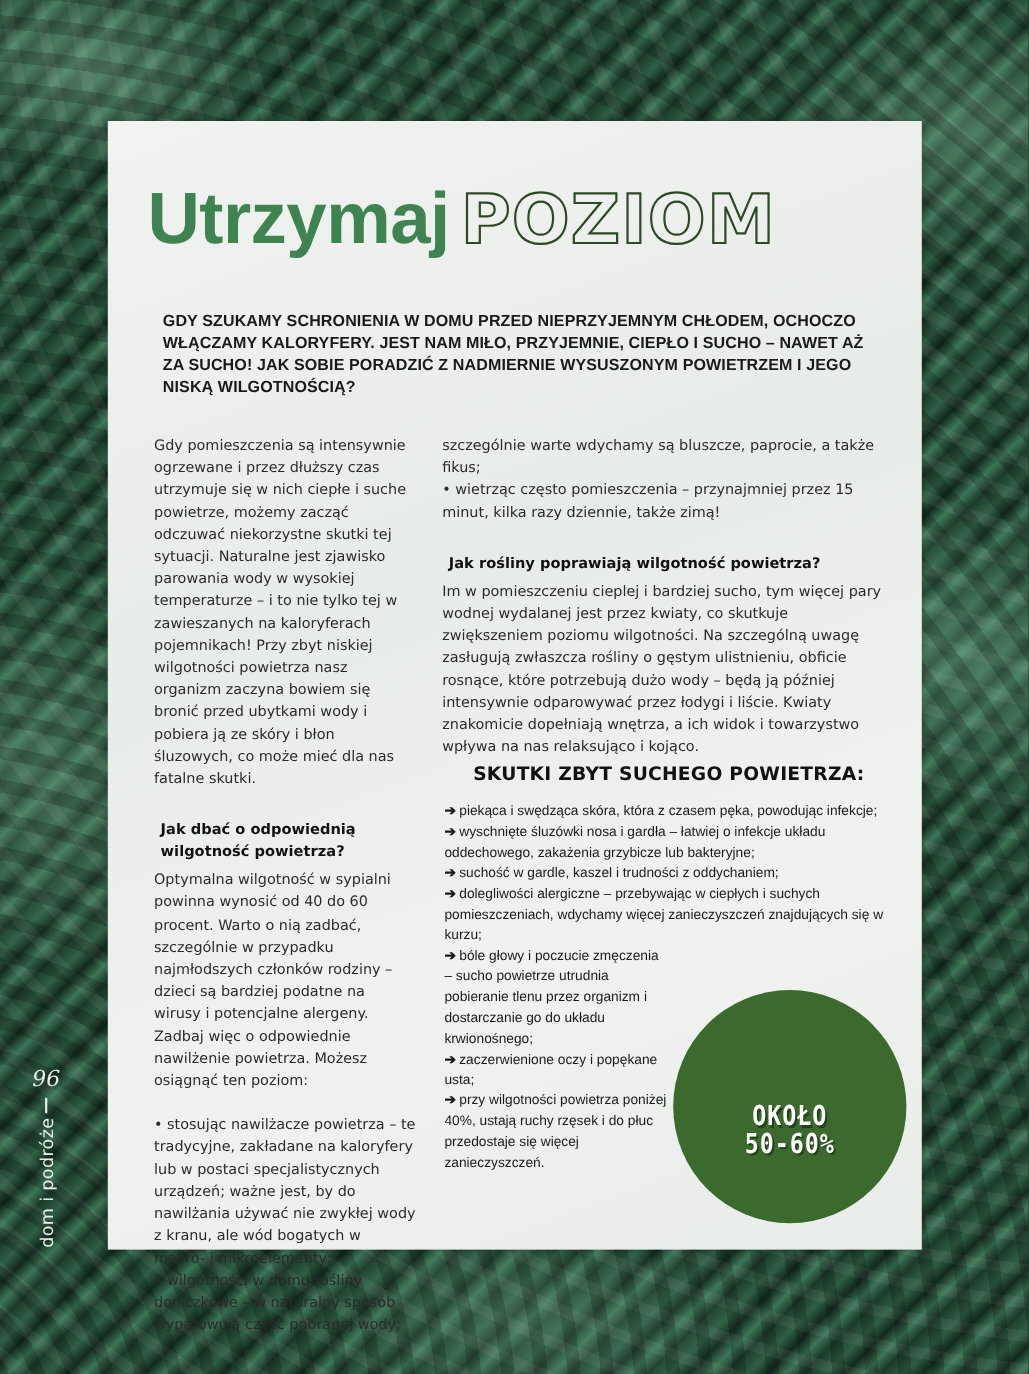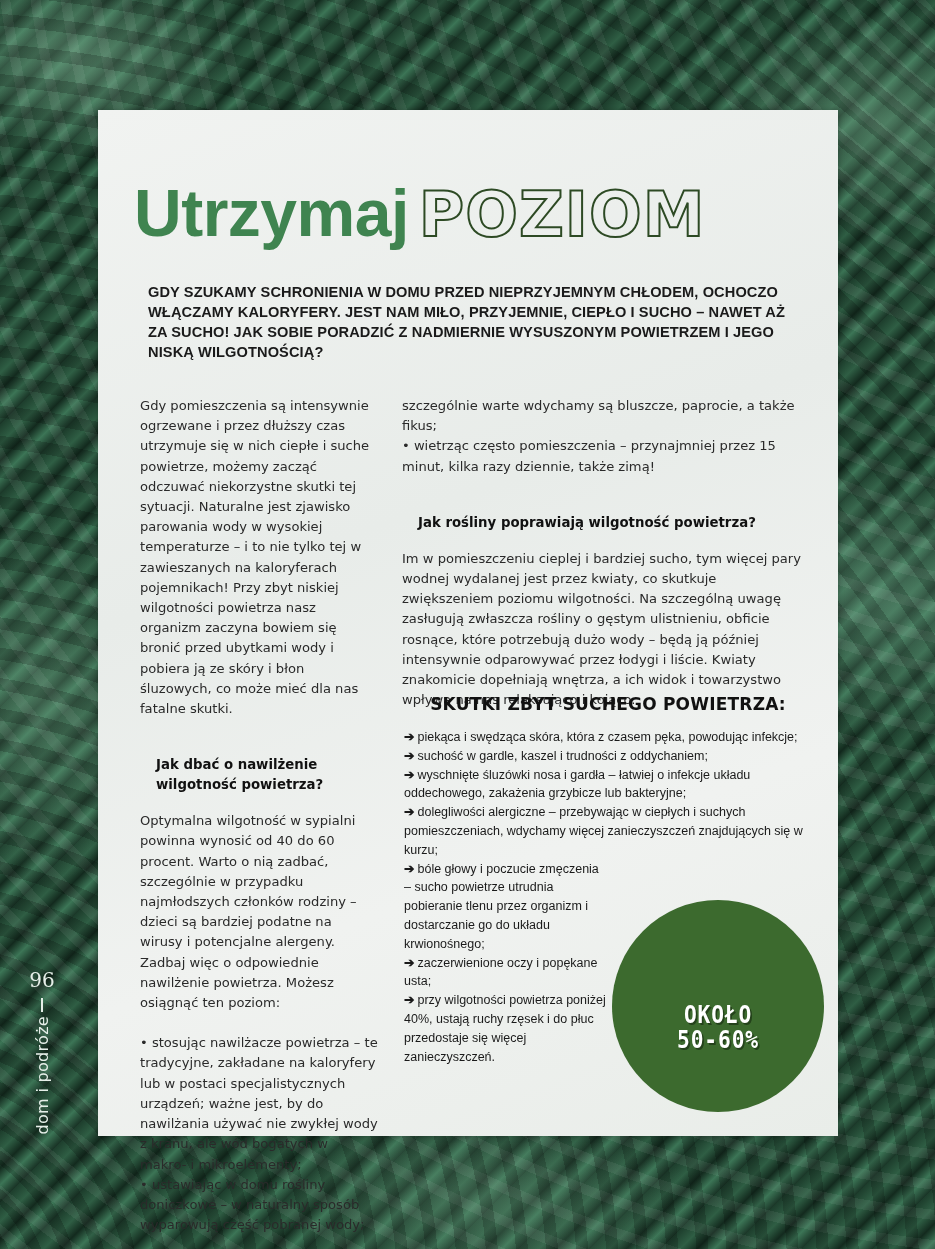--- a/index.html
+++ b/index.html
@@ -21,21 +21,21 @@
       repeating-radial-gradient(circle at -100px 1300px, rgba(0,0,0,0) 0 18px, rgba(0,0,0,0.18) 18px 30px),
       repeating-radial-gradient(circle at 1100px -150px, rgba(255,255,255,0) 0 20px, rgba(255,255,255,0.06) 20px 30px);
     pointer-events: none;
   }
   .panel {
     position: absolute; left: 98px; top: 110px; width: 740px; height: 1026px;
     background: linear-gradient(160deg, #f1f3f1 0%, #e8ece9 40%, #f0f2f0 70%, #e9ede9 100%);
     box-shadow: 0 0 6px rgba(0,0,0,0.25);
   }
   .title {
-    position: absolute; left: 36px; top: 63px; width: 680px;
+    position: absolute; left: 36px; top: 48px; width: 680px;
     font-family: "Liberation Sans", sans-serif; font-weight: 700;
     font-size: 66px; letter-spacing: -0.5px; line-height: 80px; white-space: nowrap;
   }
   .title .t1 { color: #3f8450; }
   .title .t2 {
     color: transparent; -webkit-text-stroke: 2px #2d4a24;
     font-family: "DejaVu Sans", sans-serif; font-weight: 700; font-size: 62px; margin-left: 10px; letter-spacing: 1px;
   }
   .lead {
     position: absolute; left: 50px; top: 172px; width: 640px;
@@ -44,21 +44,21 @@
     text-transform: uppercase; letter-spacing: 0.1px;
   }
   .col {
     position: absolute; top: 286px;
     font-family: "DejaVu Sans", sans-serif; font-size: 13.1px; line-height: 20.2px; color: #2a2a2a;
   }
   .col1 { left: 42px; width: 238px; }
   .col2 { left: 304px; width: 400px; }
   .col p { margin: 0; }
   .col h3 {
-    margin: 16px; font-size: 13.3px; line-height: 20px; font-weight: 700; color: #111;
+    margin: 6px; font-size: 13.3px; line-height: 20px; font-weight: 700; color: #111;
     font-family: "DejaVu Sans", sans-serif;
   }
   .gap { height: 20px; }
   .subhead {
     position: absolute; left: 310px; top: 584px; width: 400px; text-align: center;
     font-family: "DejaVu Sans", sans-serif; font-weight: 700; font-size: 17px; color: #111; letter-spacing: 0.2px;
   }
   .effects {
     position: absolute; left: 306px; top: 618px; width: 400px;
     font-family: "Liberation Sans", sans-serif; font-size: 12.5px; line-height: 18.8px; color: #1a1a1a;
@@ -76,21 +76,21 @@
   }
   .badge .big {
     position: absolute; top: 102px; left: 0; right: 0;
     font-family: "DejaVu Sans Mono", monospace; font-weight: 700; font-size: 25px; line-height: 25px;
     transform: scaleX(0.85); text-shadow: 2px 2px 0 #24421b; letter-spacing: 1px;
   }
   .side {
     position: absolute; left: 22px; top: 968px; width: 40px; color: #e6efe9;
   }
   .side .page-num {
-    font-family: "DejaVu Serif", serif; font-size: 20px; text-align: center; display: block;
+    font-family: "DejaVu Serif", serif; font-style: italic; font-size: 20px; text-align: center; display: block;
   }
   .side .bar { display: block; width: 2px; height: 14px; background: #e6efe9; margin: 6px auto 4px; }
   .side .section {
     display: block; writing-mode: vertical-rl; transform: rotate(180deg);
     font-family: "DejaVu Sans", sans-serif; font-size: 16px; margin: 0 auto; letter-spacing: 0.3px;
   }
 </style>
 </head>
 <body>
 
@@ -99,41 +99,41 @@
 <div class="panel">
   <div class="title">
     <span class="t1">Utrzymaj</span><span class="t2">POZIOM</span>
   </div>
 
   <div class="lead">Gdy szukamy schronienia w domu przed nieprzyjemnym chłodem, ochoczo włączamy kaloryfery. Jest nam miło, przyjemnie, ciepło i sucho – nawet aż za sucho! Jak sobie poradzić z nadmiernie wysuszonym powietrzem i jego niską wilgotnością?</div>
 
   <div class="col col1">
     <p>Gdy pomieszczenia są intensywnie ogrzewane i przez dłuższy czas utrzymuje się w nich ciepłe i suche powietrze, możemy zacząć odczuwać niekorzystne skutki tej sytuacji. Naturalne jest zjawisko parowania wody w wysokiej temperaturze – i to nie tylko tej w zawieszanych na kaloryferach pojemnikach! Przy zbyt niskiej wilgotności powietrza nasz organizm zaczyna bowiem się bronić przed ubytkami wody i pobiera ją ze skóry i błon śluzowych, co może mieć dla nas fatalne skutki.</p>
     <div class="gap"></div>
-    <h3>Jak dbać o nawilżenie wilgotność powietrza?</h3>
+    <h3>Jak dbać o odpowiednią wilgotność powietrza?</h3>
     <p>Optymalna wilgotność w sypialni powinna wynosić od 40 do 60 procent. Warto o nią zadbać, szczególnie w przypadku najmłodszych członków rodziny – dzieci są bardziej podatne na wirusy i potencjalne alergeny. Zadbaj więc o odpowiednie nawilżenie powietrza. Możesz osiągnąć ten poziom:</p>
     <div class="gap"></div>
     <p>• stosując nawilżacze powietrza – te tradycyjne, zakładane na kaloryfery lub w postaci specjalistycznych urządzeń; ważne jest, by do nawilżania używać nie zwykłej wody z kranu, ale wód bogatych w makro- i mikroelementy;</p>
-    <p>• ustawiając w domu rośliny doniczkowe – w naturalny sposób wyparowują część pobranej wody;</p>
+    <p>• wilgotności w domu rośliny doniczkowe – w naturalny sposób wyparowują część pobranej wody;</p>
   </div>
 
   <div class="col col2">
     <p>szczególnie warte wdychamy są bluszcze, paprocie, a także fikus;</p>
     <p>• wietrząc często pomieszczenia – przynajmniej przez 15 minut, kilka razy dziennie, także zimą!</p>
     <div class="gap"></div>
     <h3>Jak rośliny poprawiają wilgotność powietrza?</h3>
     <p>Im w pomieszczeniu cieplej i bardziej sucho, tym więcej pary wodnej wydalanej jest przez kwiaty, co skutkuje zwiększeniem poziomu wilgotności. Na szczególną uwagę zasługują zwłaszcza rośliny o gęstym ulistnieniu, obficie rosnące, które potrzebują dużo wody – będą ją później intensywnie odparowywać przez łodygi i liście. Kwiaty znakomicie dopełniają wnętrza, a ich widok i towarzystwo wpływa na nas relaksująco i kojąco.</p>
   </div>
 
   <div class="subhead">SKUTKI ZBYT SUCHEGO POWIETRZA:</div>
 
   <div class="effects">
     <p><span class="arrow">➔</span><span>piekąca i swędząca skóra, która z czasem pęka, powodując infekcje;</span></p>
+    <p><span class="arrow">➔</span><span>wyschnięte śluzówki nosa i gardła – łatwiej o infekcje układu oddechowego, zakażenia grzybicze lub bakteryjne;</span></p>
     <p><span class="arrow">➔</span><span>suchość w gardle, kaszel i trudności z oddychaniem;</span></p>
-    <p><span class="arrow">➔</span><span>wyschnięte śluzówki nosa i gardła – łatwiej o infekcje układu oddechowego, zakażenia grzybicze lub bakteryjne;</span></p>
     <p><span class="arrow">➔</span><span>dolegliwości alergiczne – przebywając w ciepłych i suchych pomieszczeniach, wdychamy więcej zanieczyszczeń znajdujących się w kurzu;</span></p>
     <p class="narrow"><span class="arrow">➔</span><span>bóle głowy i poczucie zmęczenia – sucho powietrze utrudnia pobieranie tlenu przez organizm i dostarczanie go do układu krwionośnego;</span></p>
     <p class="narrow"><span class="arrow">➔</span><span>zaczerwienione oczy i popękane usta;</span></p>
     <p class="narrow"><span class="arrow">➔</span><span>przy wilgotności powietrza poniżej 40%, ustają ruchy rzęsek i do płuc przedostaje się więcej zanieczyszczeń.</span></p>
   </div>
 
   <div class="badge">
     <div class="big">
       <div>OKOŁO</div>
       <div>50-60%</div>

